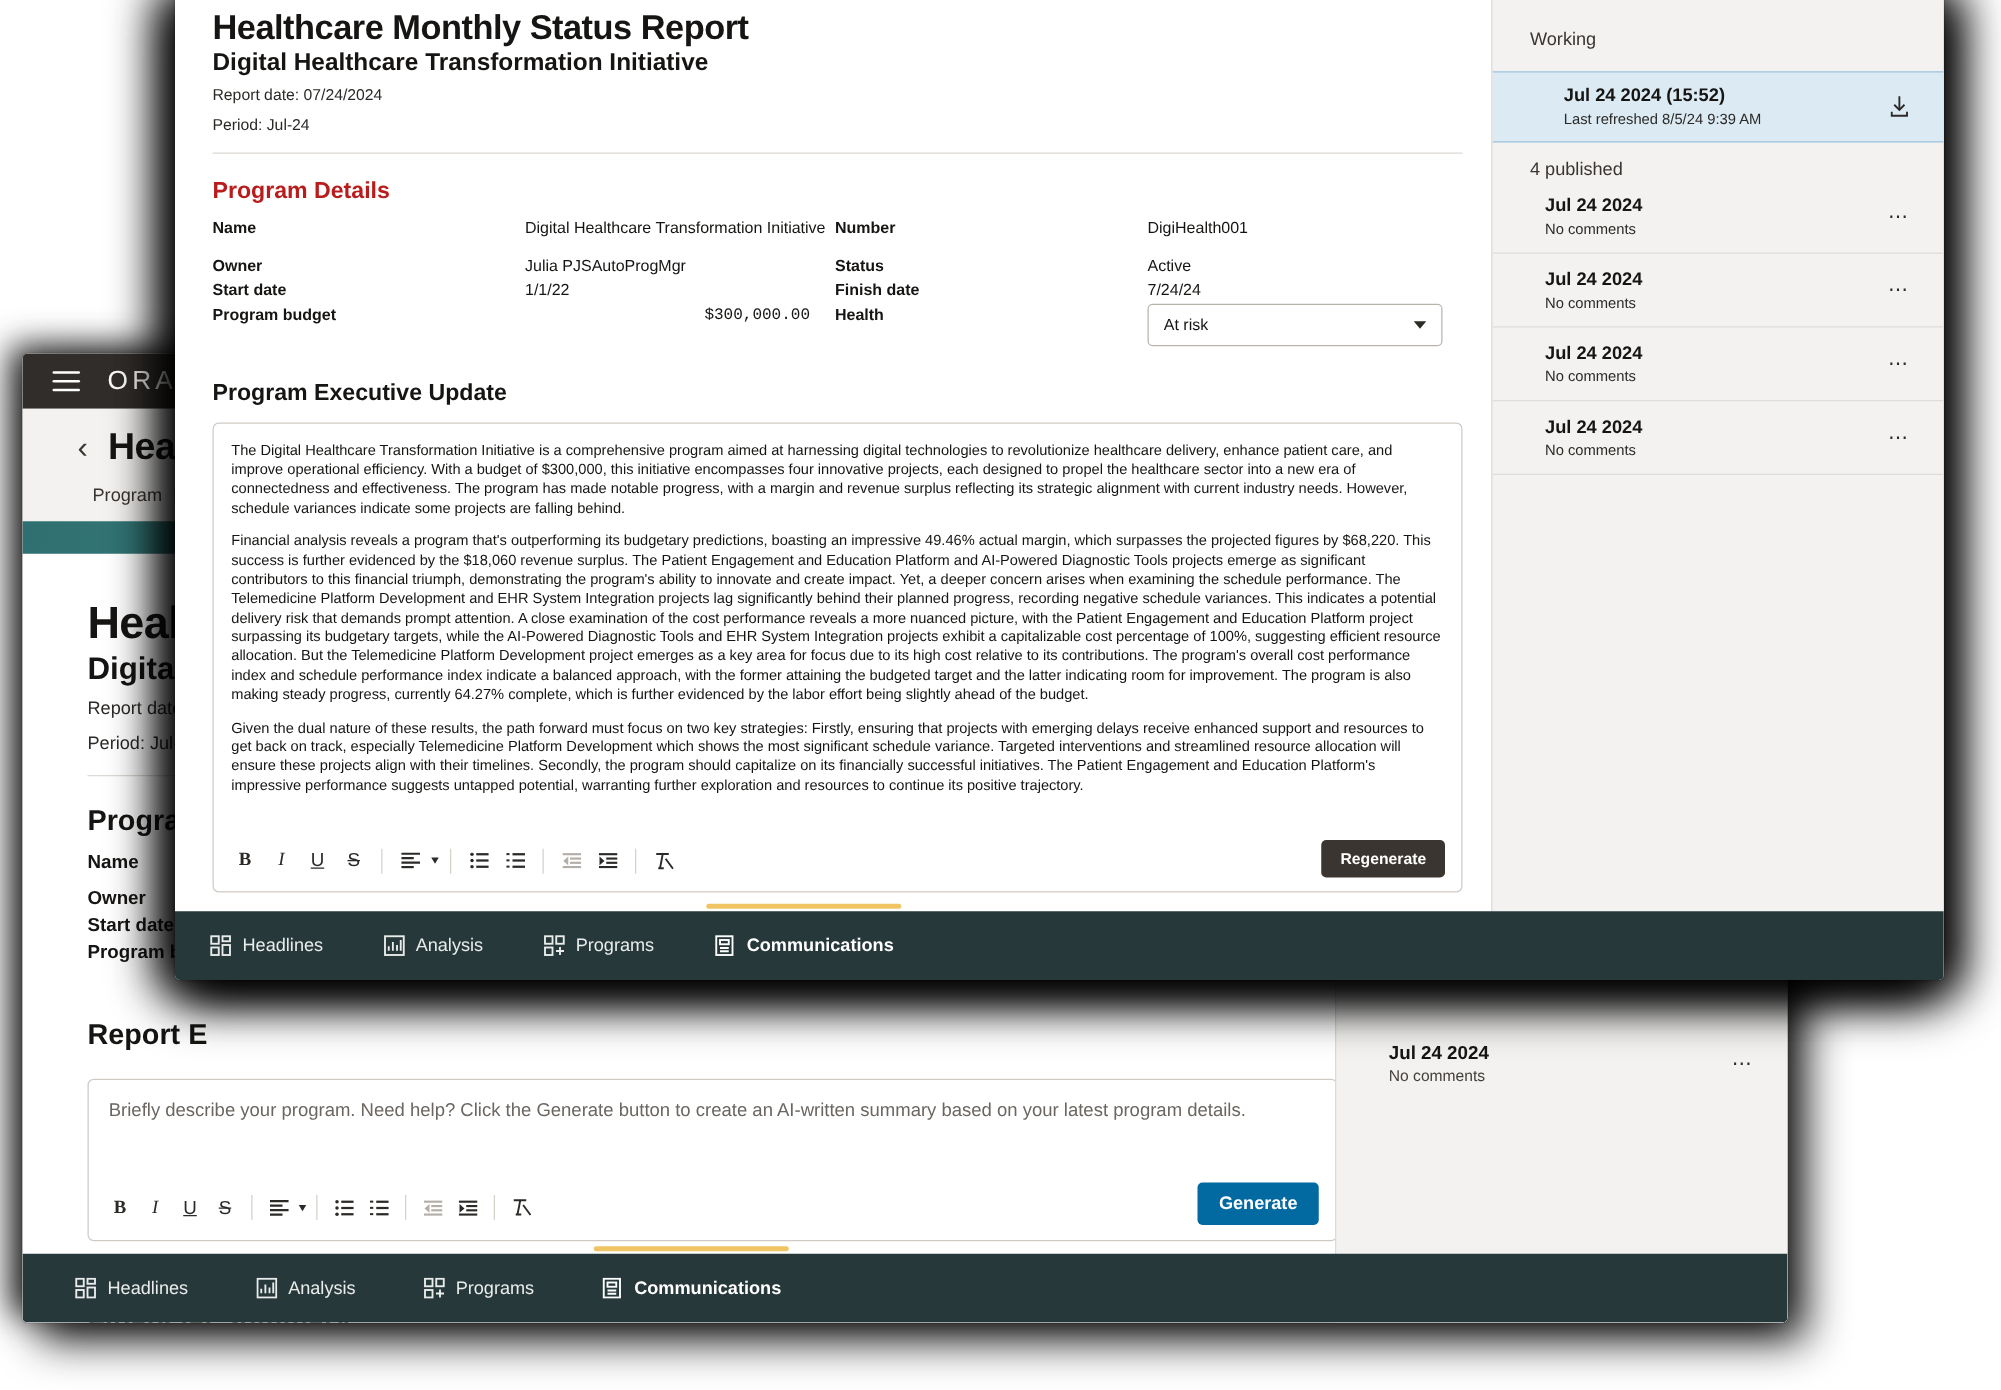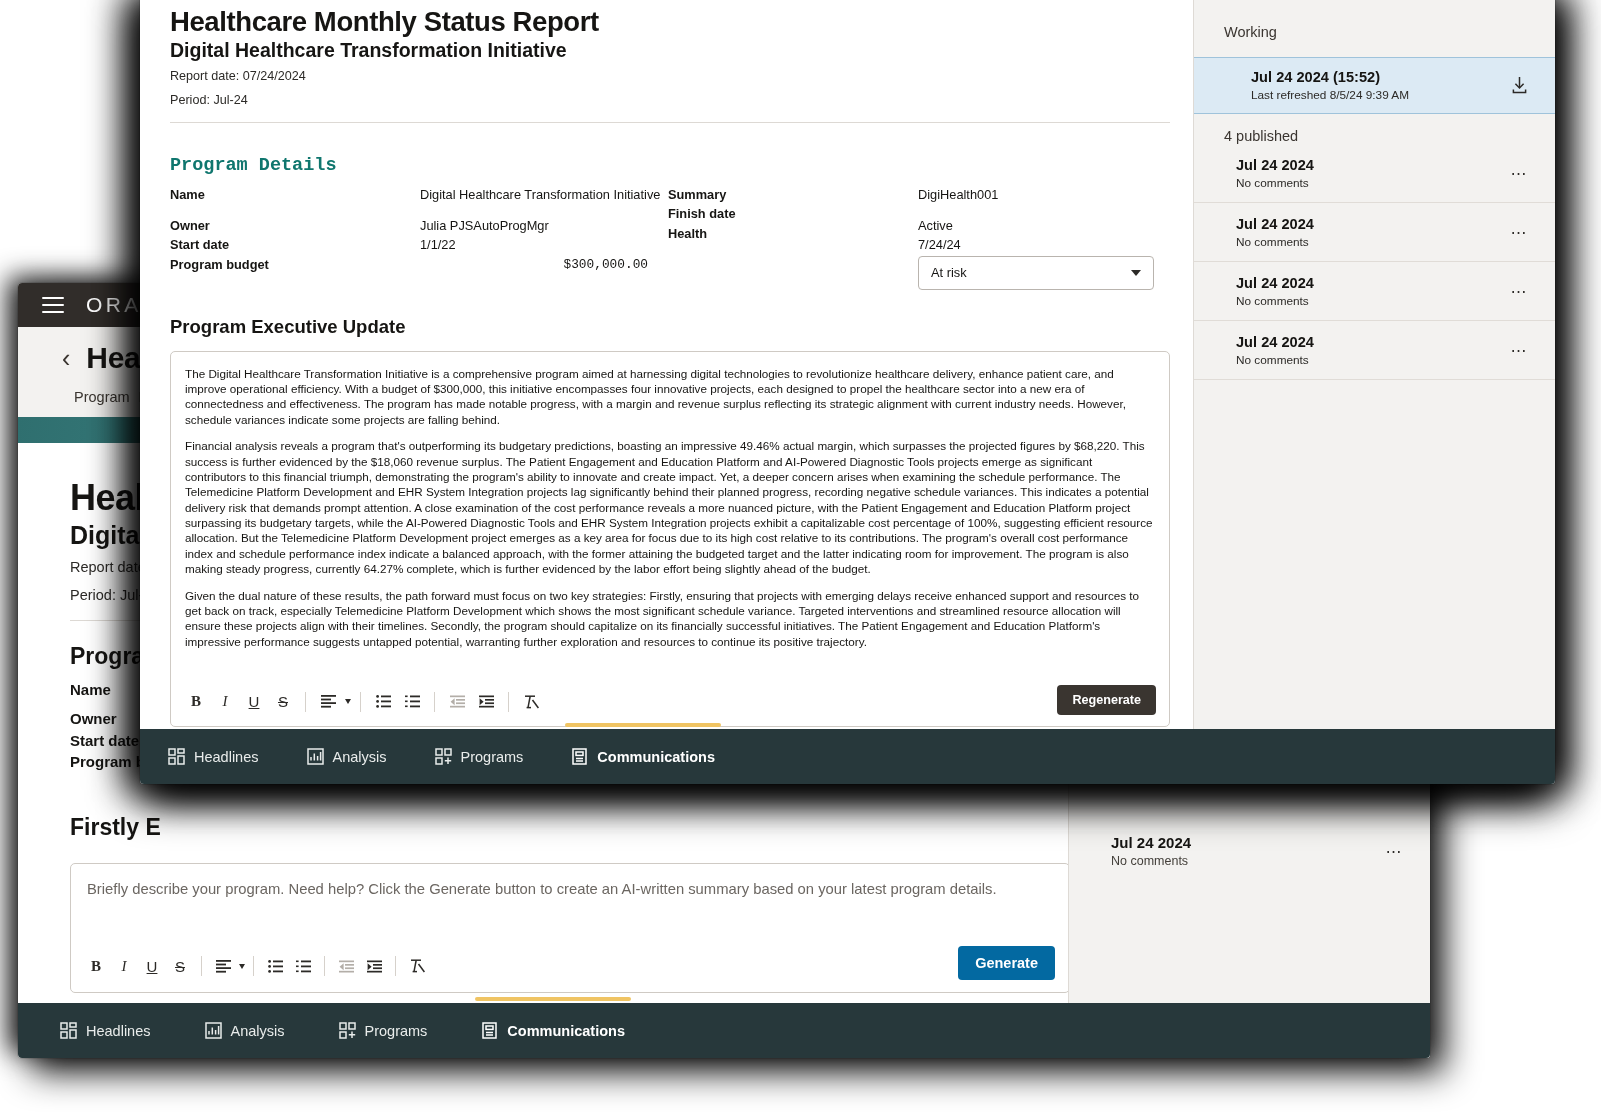--- a/index.html
+++ b/index.html
@@ -94,21 +94,21 @@
   }
   .front-main {
     position: absolute; left: 0; top: 0; right: 362px; bottom: 55px;
     background: #fff; overflow: hidden;
   }
   .fm-inner { padding: 18px 0 0 30px; }
   .f-h1 { font-size: 27.5px; font-weight: bold; color: #161513; letter-spacing: -0.4px; }
   .f-h2 { font-size: 19.5px; font-weight: bold; color: #161513; margin-top: 1px; }
   .f-meta { font-size: 12.6px; color: #2c2a27; margin-top: 6px; line-height: 1.42; }
   .f-rule { width: 1000px; height: 1px; background: #ddd9d4; margin-top: 12px; }
-  .f-sec-h { font-size: 18.5px; font-weight: bold; color: #0f766e; margin-top: 32px; font-family: Liberation Mono, monospace; }
+  .f-sec-h { font-size: 18.5px; font-weight: bold; color: #b91c1c; margin-top: 18px; }
 
   .details-grid { display: flex; margin-top: 9px; }
   .det-col { display: flex; }
   .det-labels { font-size: 12.8px; font-weight: bold; color:#161513; line-height: 1.52; }
   .det-values { font-size: 12.8px; color:#161513; line-height: 1.52; }
   .det-col-a .det-labels { width: 250px; }
   .det-col-a .det-values { width: 248px; }
   .det-col-b .det-labels { width: 250px; }
   .d-name { height: 31px; }
   .money { text-align: right; width: 228px; display:block;font-family:Liberation Mono, monospace; }
@@ -218,21 +218,21 @@
       <div class="rear-rule"></div>
 
       <div class="rear-sec-h">Program D</div>
       <div class="rear-dl">
         <div class="gap">Name</div>
         <div>Owner</div>
         <div>Start date</div>
         <div>Program budg</div>
       </div>
 
-      <div class="rear-pe-h">Firstly E</div>
+      <div class="rear-pe-h">Report E</div>
 
       <div class="rear-editor">
         <div class="rear-placeholder">Briefly describe your program. Need help? Click the Generate button to create an AI-written summary based on your latest program details.</div>
         <div class="rear-toolbar">
           <span class="tb tb-txt tb-b">B</span>
           <span class="tb tb-txt tb-i">I</span>
           <span class="tb tb-txt tb-u">U</span>
           <span class="tb tb-txt tb-s">S</span>
           <span class="tb-sep"></span>
           <span class="tb">
@@ -391,21 +391,22 @@
               <div>Julia PJSAutoProgMgr</div>
               <div>1/1/22</div>
               <div>
                   <span class="money">$300,000.00</span>
                 </div>
             </div>
           </div>
 
           <div class="det-col det-col-b">
             <div class="det-labels">
-              <div>Summary</div>
+              <div class="d-name">Number</div>
+              <div>Status</div>
               <div>Finish date</div>
               <div>Health</div>
             </div>
             <div class="det-values">
               <div class="d-name">DigiHealth001</div>
               <div>Active</div>
               <div>7/24/24</div>
               <div class="health-select">
                 <span>At risk</span>
                 <span class="caret"></span>

